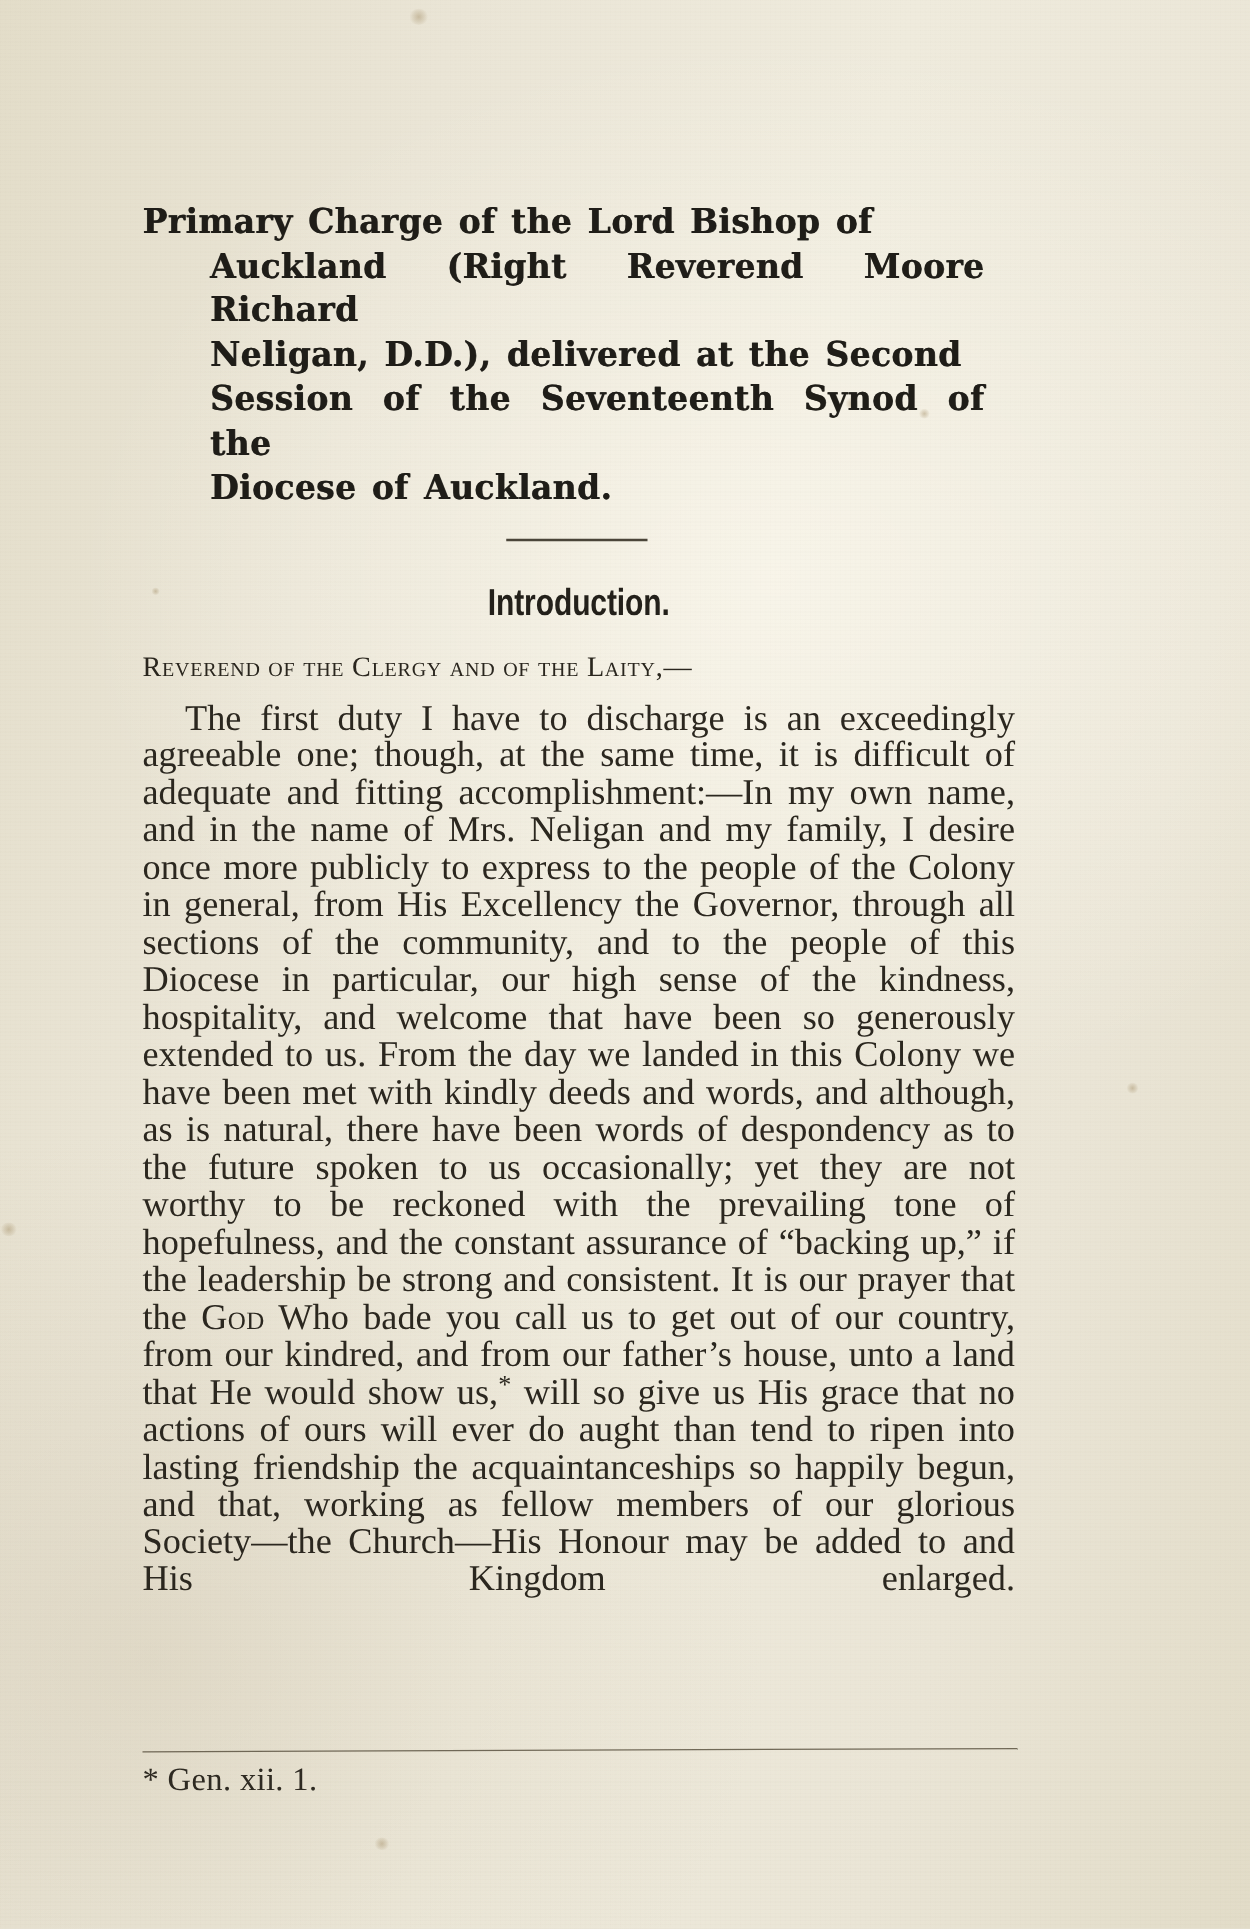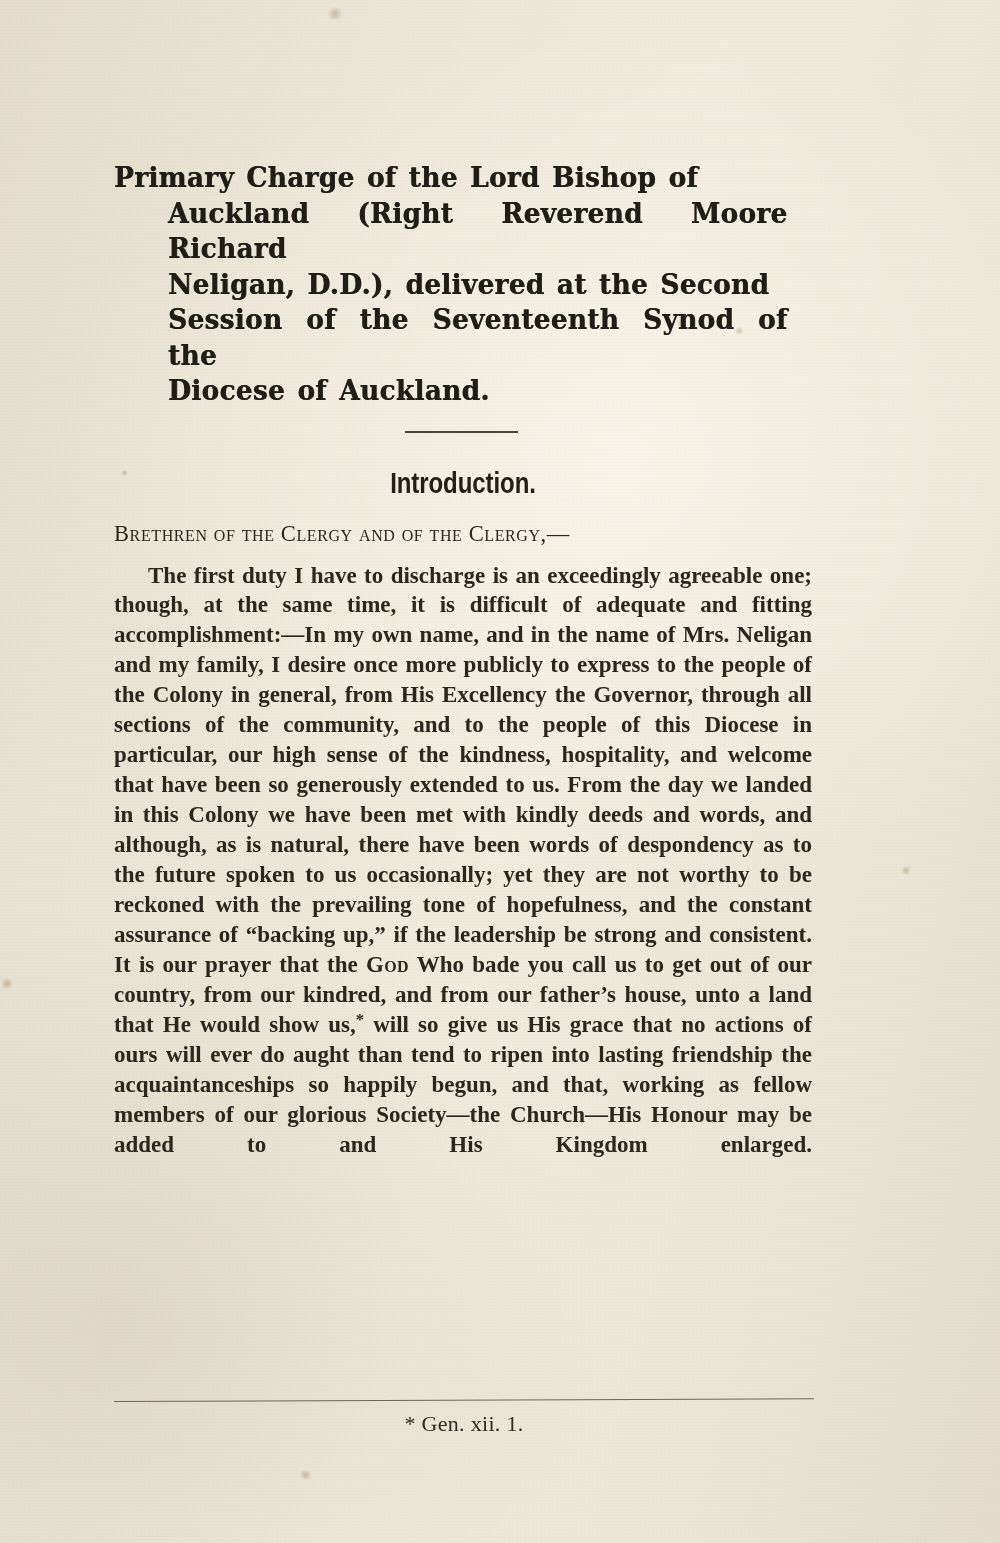--- a/index.html
+++ b/index.html
@@ -115,26 +115,25 @@
     letter-spacing: 0.6px;
     white-space: nowrap;
   }
 
   
   .body-par {
     margin: 0;
     text-indent: 34px;
     text-align: justify;
     text-align-last: justify;
-    font-size: 23px;
+    font-size: 29px;
     line-height: 29.95px;
     color: #2b271f;
     word-spacing: 0.5px;
     hyphens: manual;
-    font-weight: bold;
   }
   .body-par.first {
     margin-top: 13px;
   }
   .body-par + .body-par {
     margin-top: 1px;
   }
   .body-par .sc {
     font-variant: small-caps;
     letter-spacing: 0.3px;
@@ -156,22 +155,22 @@
     opacity: 0.85;
     transform: rotate(-0.22deg);
     transform-origin: left center;
   }
 
   .footnote {
     position: absolute;
     left: 114px;
     top: 1410px;
     width: 700px;
-    text-align: center;
-    font-size: 22px;
+    text-align: left;
+    font-size: 26px;
     line-height: 28px;
     color: #2e2a22;
     letter-spacing: 0.3px;
   }
 </style>
 </head>
 <body>
 
 <div class="page">
 
@@ -193,21 +192,21 @@
       <span class="t-line indent">Auckland (Right Reverend Moore Richard</span>
       <span class="t-line indent">Neligan, D.D.), delivered at the Second</span>
       <span class="t-line indent">Session of the Seventeenth Synod of the</span>
       <span class="t-line indent">Diocese of Auckland.</span>
     </h1>
 
     <hr class="title-rule">
 
     <h2 class="section-heading">Introduction.</h2>
 
-    <p class="salutation">Brethren of the Clergy and of the Clergy,—</p>
+    <p class="salutation">Reverend of the Clergy and of the Laity,—</p>
 
     <p class="body-par first" id="para-1">The first duty I have to discharge is an exceedingly agreeable one; though, at the same time, it is difficult of adequate and fitting accomplishment:—In my own name, and in the name of Mrs. Neligan and my family, I desire once more publicly to express to the people of the Colony in general, from His Excellency the Governor, through all sections of the community, and to the people of this Diocese in particular, our high sense of the kindness, hospitality, and welcome that have been so generously extended to us. From the day we landed in this Colony we have been met with kindly deeds and words, and although, as is natural, there have been words of despondency as to the future spoken to us occasionally; yet they are not worthy to be reckoned with the prevailing tone of hopefulness, and the constant assurance of “backing up,” if the leadership be strong and consistent. It is our prayer that the <span class="sc">God</span> Who bade you call us to get out of our country, from our kindred, and from our father’s house, unto a land that He would show us,<sup>*</sup> will so give us His grace that no actions of ours will ever do aught than tend to ripen into lasting friendship the acquaintanceships so happily begun, and that, working as fellow members of our glorious Society—the Church—His Honour may be added to and His Kingdom enlarged.</p>
 
   </div>
 
   <div class="footnote-rule"></div>
   <div class="footnote">* Gen. xii. 1.</div>
 
 </div>
 

